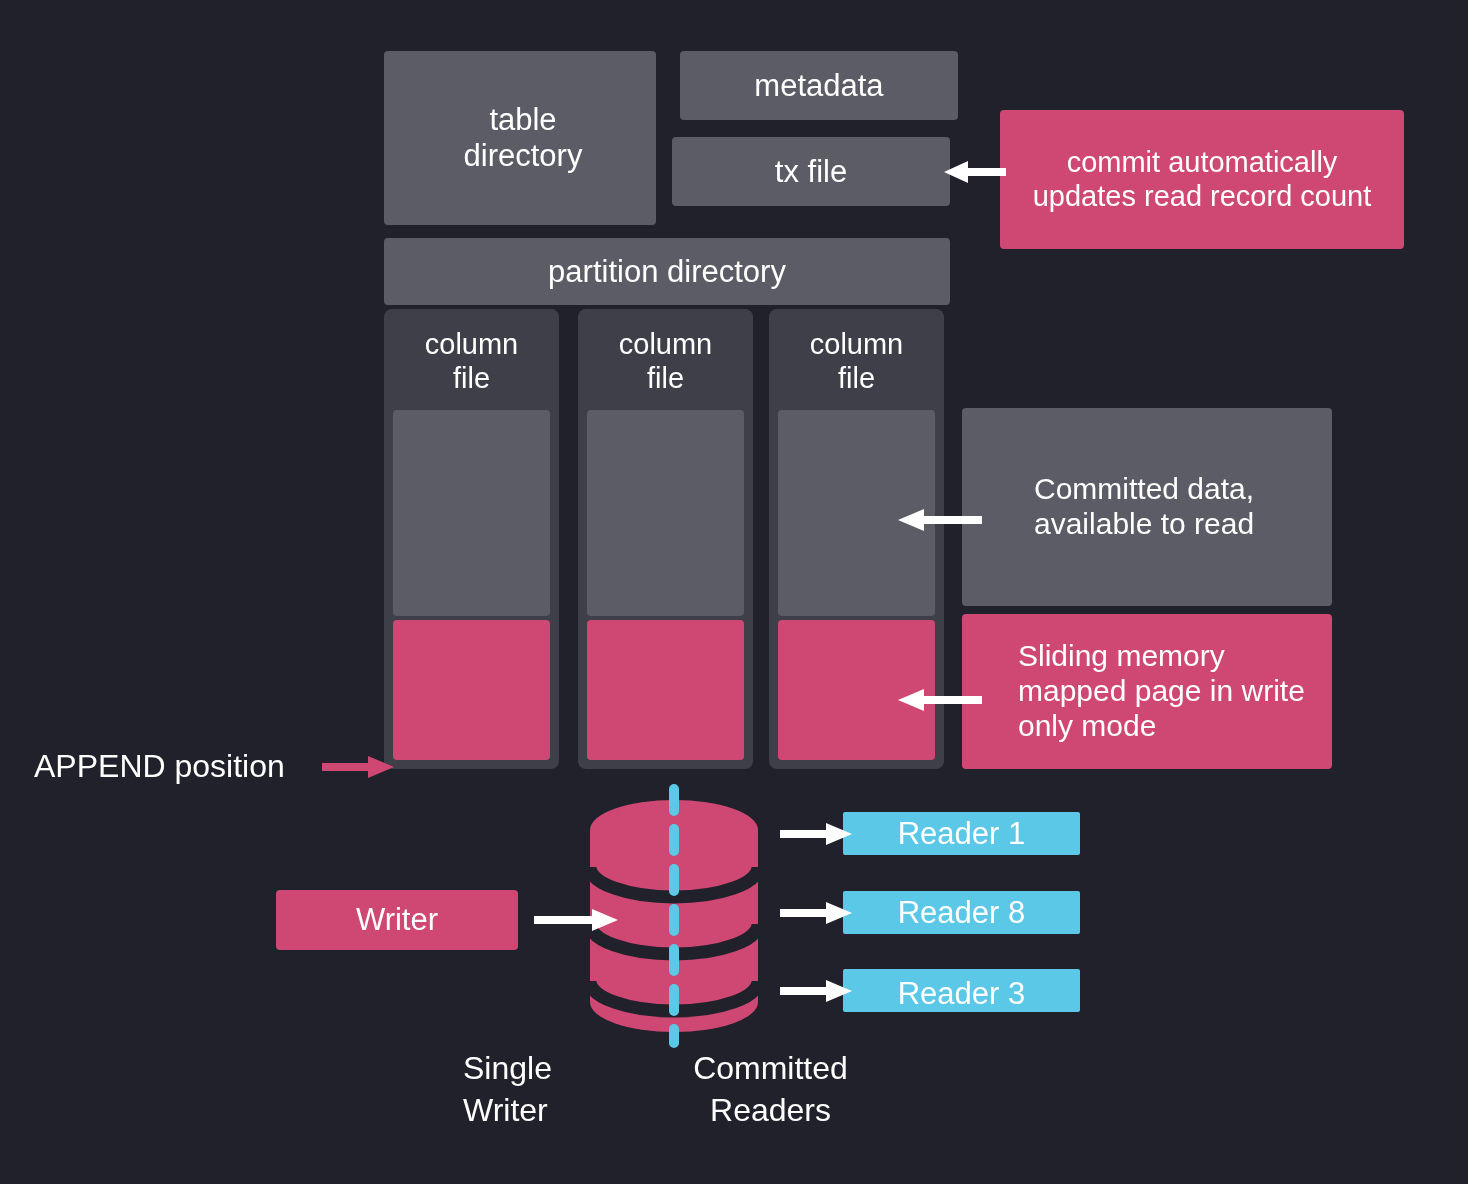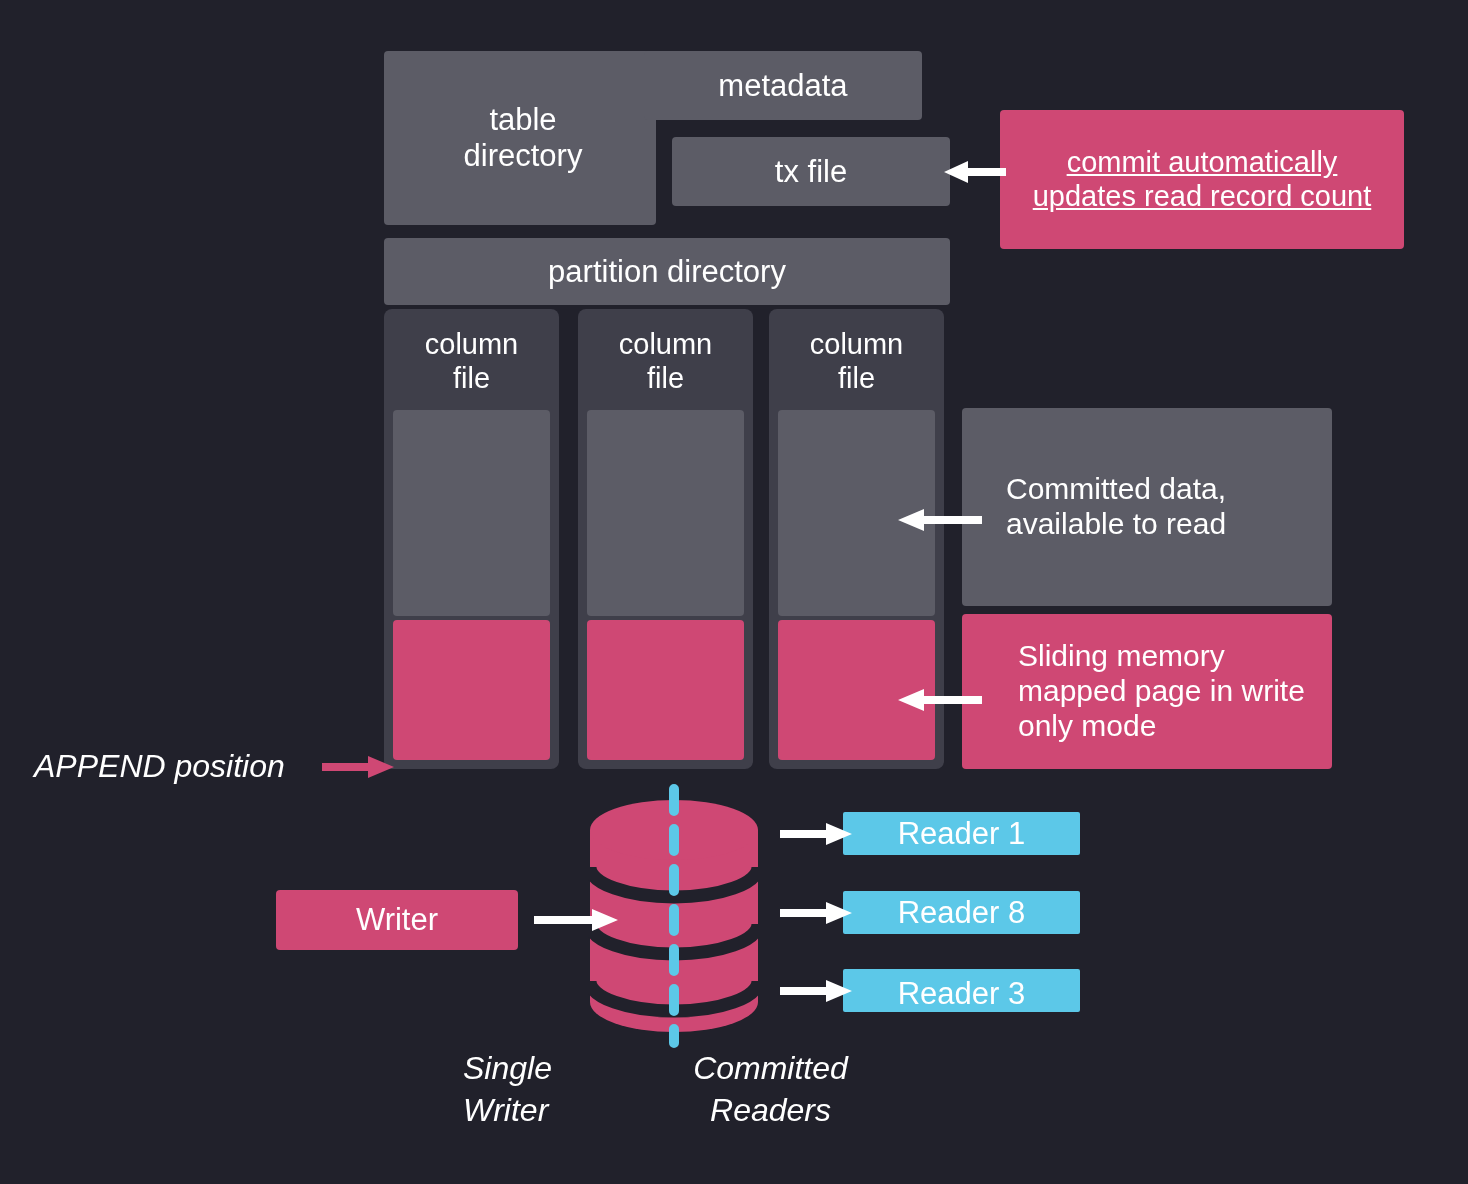--- a/index.html
+++ b/index.html
@@ -22,21 +22,21 @@
     align-items: center;
     justify-content: center;
     text-align: center;
     color: #ffffff;
     line-height: 1.16;
   }
   .gray   { background: #5c5c66; border-radius: 4px; }
   .pink   { background: #cf4874; border-radius: 4px; }
   .blue   { background: #5cc8e8; border-radius: 2px; }
   .frame  { background: #3f3f4a; border-radius: 8px; }
-  .plain  { background: transparent; font-style: italic; }
+  .plain  { background: transparent; }
 
   .lbl-29 { font-size: 29px; }
   .lbl-30 { font-size: 30px; }
   .lbl-31 { font-size: 31px; }
   .lbl-32 { font-size: 32px; }
 
   .colfile-label {
     position: absolute;
     left: 0; right: 0;
     top: 18px;
@@ -59,29 +59,29 @@
 
 <div id="canvas">
 
   <div class="box gray" style="left:384px; top:51px; width:272px; height:174px;padding-left:6px;">
     <div style="font-size:31px;">
       <div>table</div>
       <div>directory</div>
     </div>
   </div>
 
-  <div class="box gray lbl-31" style="left:644px; top:51px; width:278px; height:69px;">
+  <div class="box gray lbl-31" style="left:680px; top:51px; width:278px; height:69px;">
     <span>metadata</span>
   </div>
 
   <div class="box gray lbl-31" style="left:672px; top:137px; width:278px; height:69px;">
     <span>tx file</span>
   </div>
 
-  <div class="box pink lbl-29" style="left:1000px; top:110px; width:404px; height:139px; padding:11px 14px;text-decoration:underline;">
+  <div class="box pink lbl-29" style="left:1000px; top:110px; width:404px; height:139px; padding:11px 14px;">
     <span>commit automatically updates read record count</span>
   </div>
 
   <div class="arrow" style="left:944px; top:160px;">
     <svg width="62" height="24" viewBox="0 0 62 24">
       <path d="M0 12 L24 1 L24 8 L62 8 L62 16 L24 16 L24 23 Z" fill="#ffffff"></path>
     </svg>
   </div>
 
   <div class="box gray lbl-31" style="left:384px; top:224px; width:566px; height:67px;margin-top:14px;">
@@ -108,21 +108,21 @@
 
   <div class="box frame" style="left:769px; top:309px; width:175px; height:460px; display:block;">
     <div class="colfile-label">
       <div>column</div>
       <div>file</div>
     </div>
     <div class="gray" style="position:absolute; left:9px; top:101px; width:157px; height:206px;"></div>
     <div class="pink" style="position:absolute; left:9px; top:311px; width:157px; height:140px;"></div>
   </div>
 
-  <div class="box gray lbl-30" style="left:962px; top:408px; width:370px; height:198px; justify-content:flex-start; text-align:left; padding-left:44px; padding-right:14px;">
+  <div class="box gray lbl-30" style="left:962px; top:408px; width:370px; height:198px; justify-content:flex-start; text-align:left; padding-left:72px; padding-right:14px;">
     <span>Committed data, available to read</span>
   </div>
 
   <div class="arrow" style="left:898px; top:508px;">
     <svg width="84" height="24" viewBox="0 0 84 24">
       <path d="M0 12 L26 1 L26 8 L84 8 L84 16 L26 16 L26 23 Z" fill="#ffffff"></path>
     </svg>
   </div>
 
   <div class="box pink lbl-30" style="left:962px; top:614px; width:370px; height:155px; justify-content:flex-start; text-align:left; padding-left:56px; padding-right:14px;">

